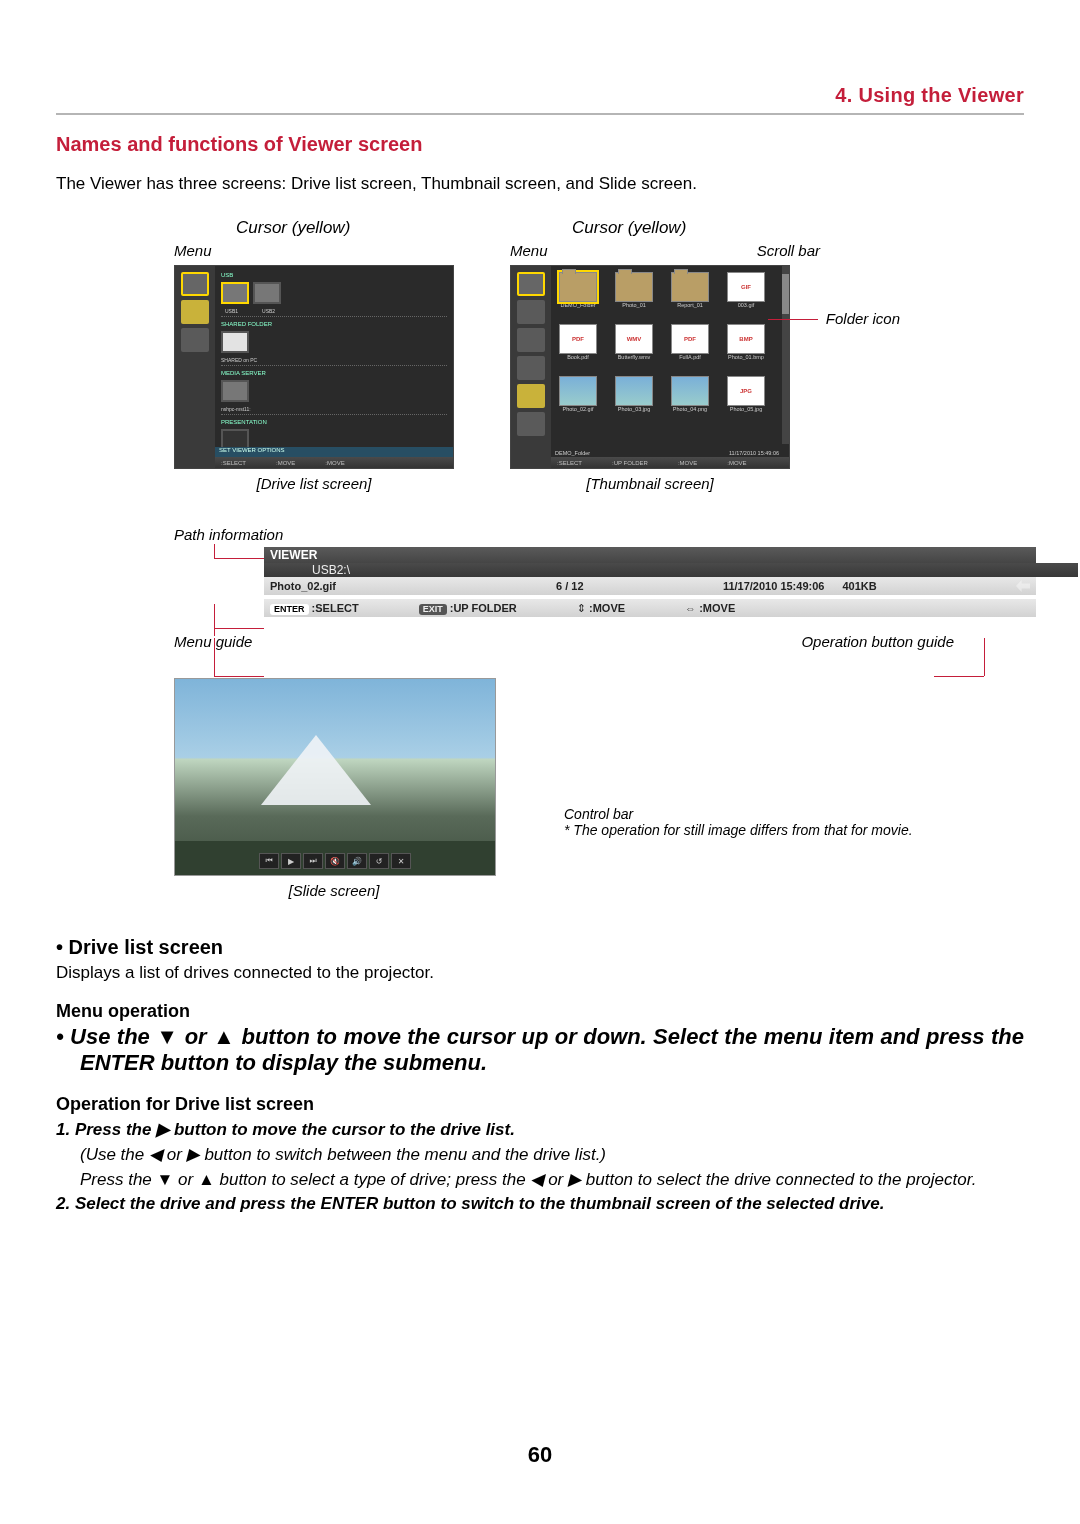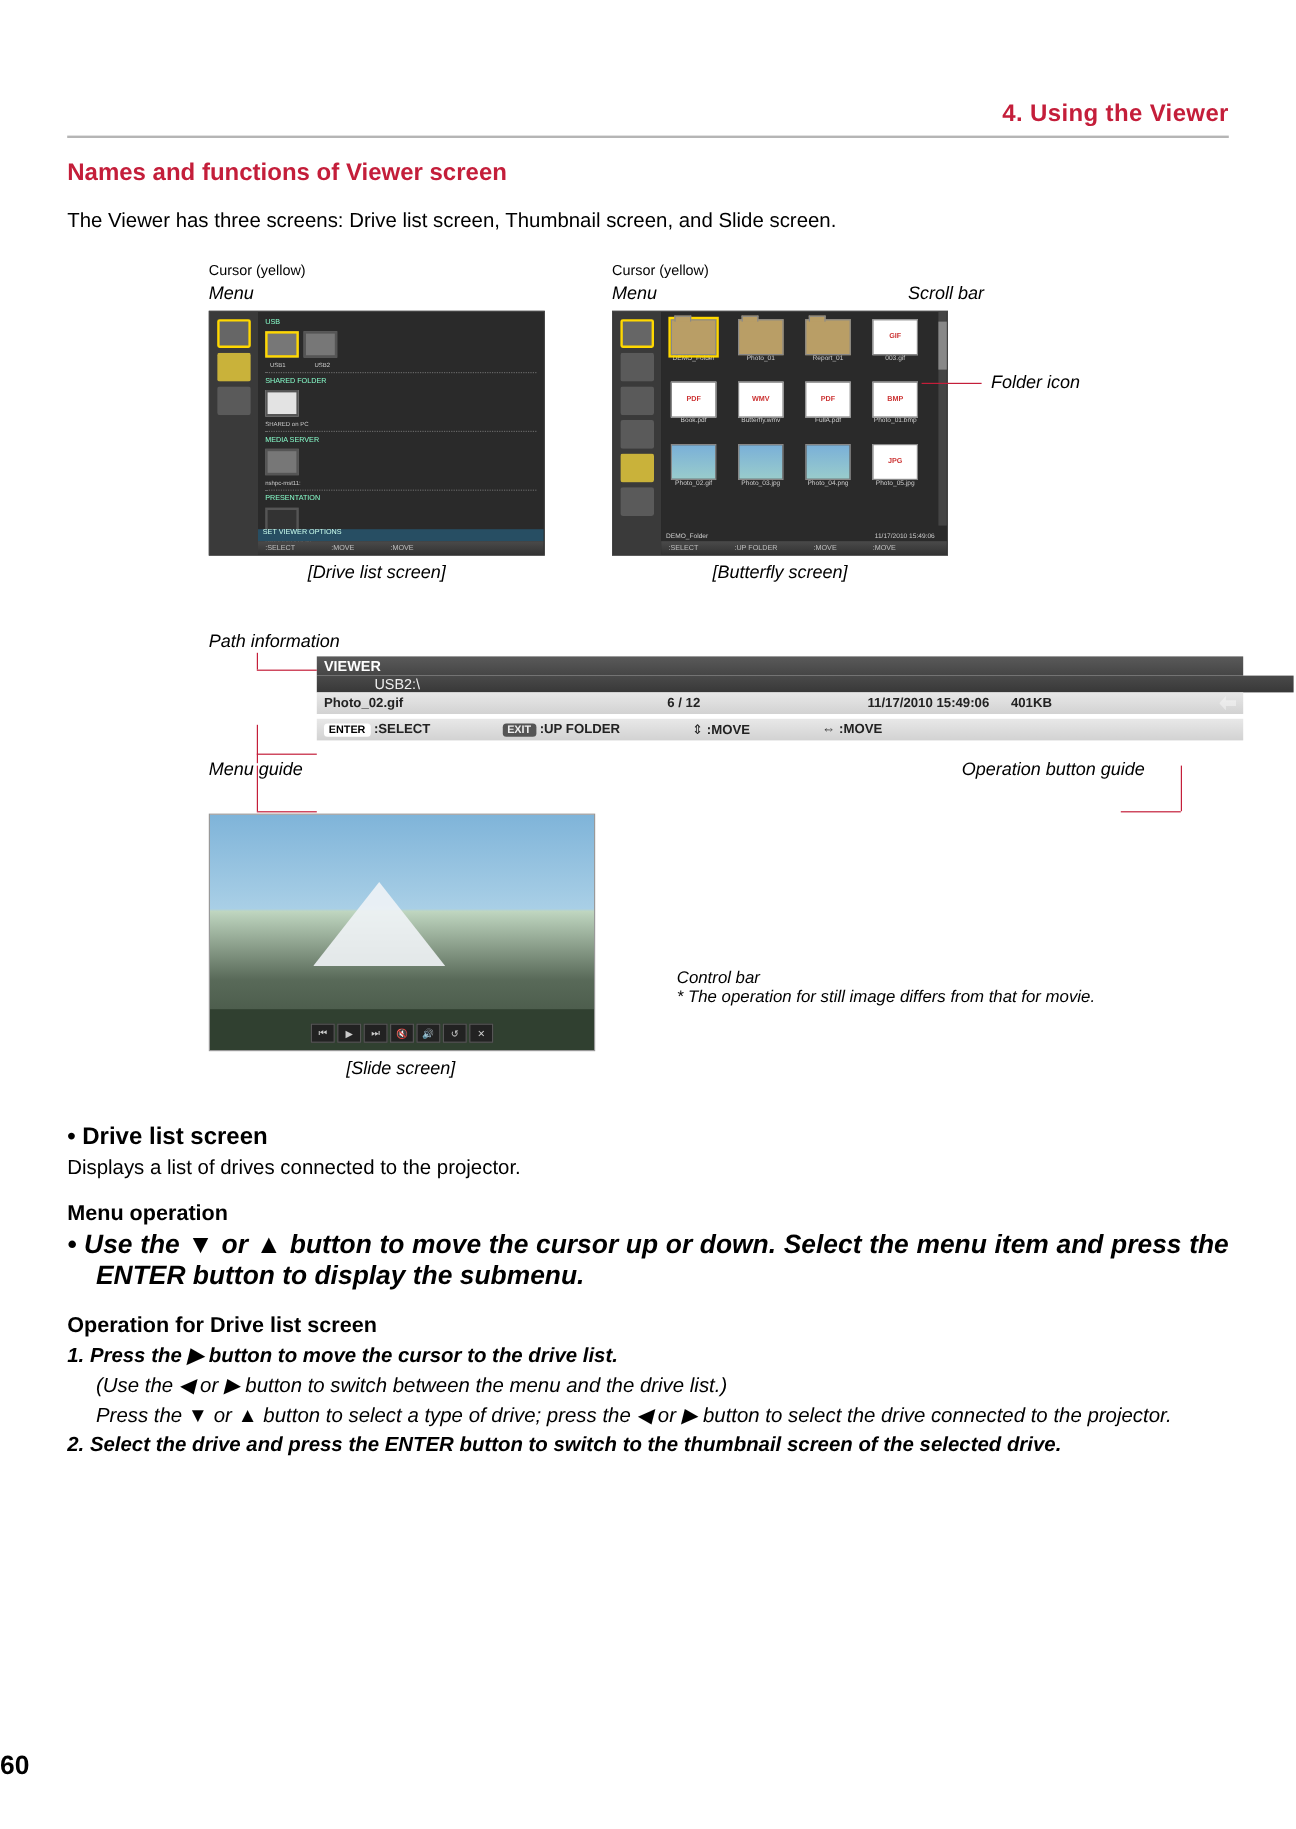--- a/index.html
+++ b/index.html
@@ -43,22 +43,24 @@
   }
   .screenshots-row {
     position: relative;
     height: 300px;
     margin-bottom: 8px;
   }
   .shot {
     position: absolute;
   }
   .shot .cap-cursor {
-    font-size: 12px;
+    font-style: italic;
+    font-size: 17px;
     margin-bottom: 4px;
+    margin-left: 62px;
   }
   .shot .cap-menu {
     font-style: italic;
     font-size: 15px;
     margin-bottom: 6px;
   }
   .shot .cap-folder {
     position: absolute;
     top: 92px;
     right: -110px;
@@ -307,23 +309,23 @@
   }
   .sub-ital {
     font-size: 17px;
     font-style: italic;
     padding-left: 24px;
     margin: 4px 0;
     text-align: justify;
   }
   .pagenum {
     position: absolute;
-    bottom: 40px;
+    bottom: 56px;
     left: 0; right: 0;
-    text-align: left;
+    text-align: center;
     font-weight: bold;
     font-size: 22px;
   }
 </style>
 </head>
 <body>
 
 <div class="page">
 
   <div class="chapter">4. Using the Viewer</div>
@@ -456,21 +458,21 @@
           <div class="footer" style="bottom:0;">
             <span>:SELECT</span>
             <span>:UP FOLDER</span>
             <span>:MOVE</span>
             <span>:MOVE</span>
           </div>
           <div style="position:absolute; left:4px; bottom:12px; font-size:5.5px; color:#ccc;">DEMO_Folder</div>
           <div style="position:absolute; right:10px; bottom:12px; font-size:5.5px; color:#ccc;">11/17/2010 15:49:06</div>
         </div>
       </div>
-      <div class="cap-below">[Butterfly screen]</div>
+      <div class="cap-below">[Thumbnail screen]</div>
 
       <div class="cap-folder">
         <span class="leader"></span>
         <span>Folder icon</span>
       </div>
     </div>
   </div>
 
   <div class="pathblock">
     <div class="lab">Path information</div>

